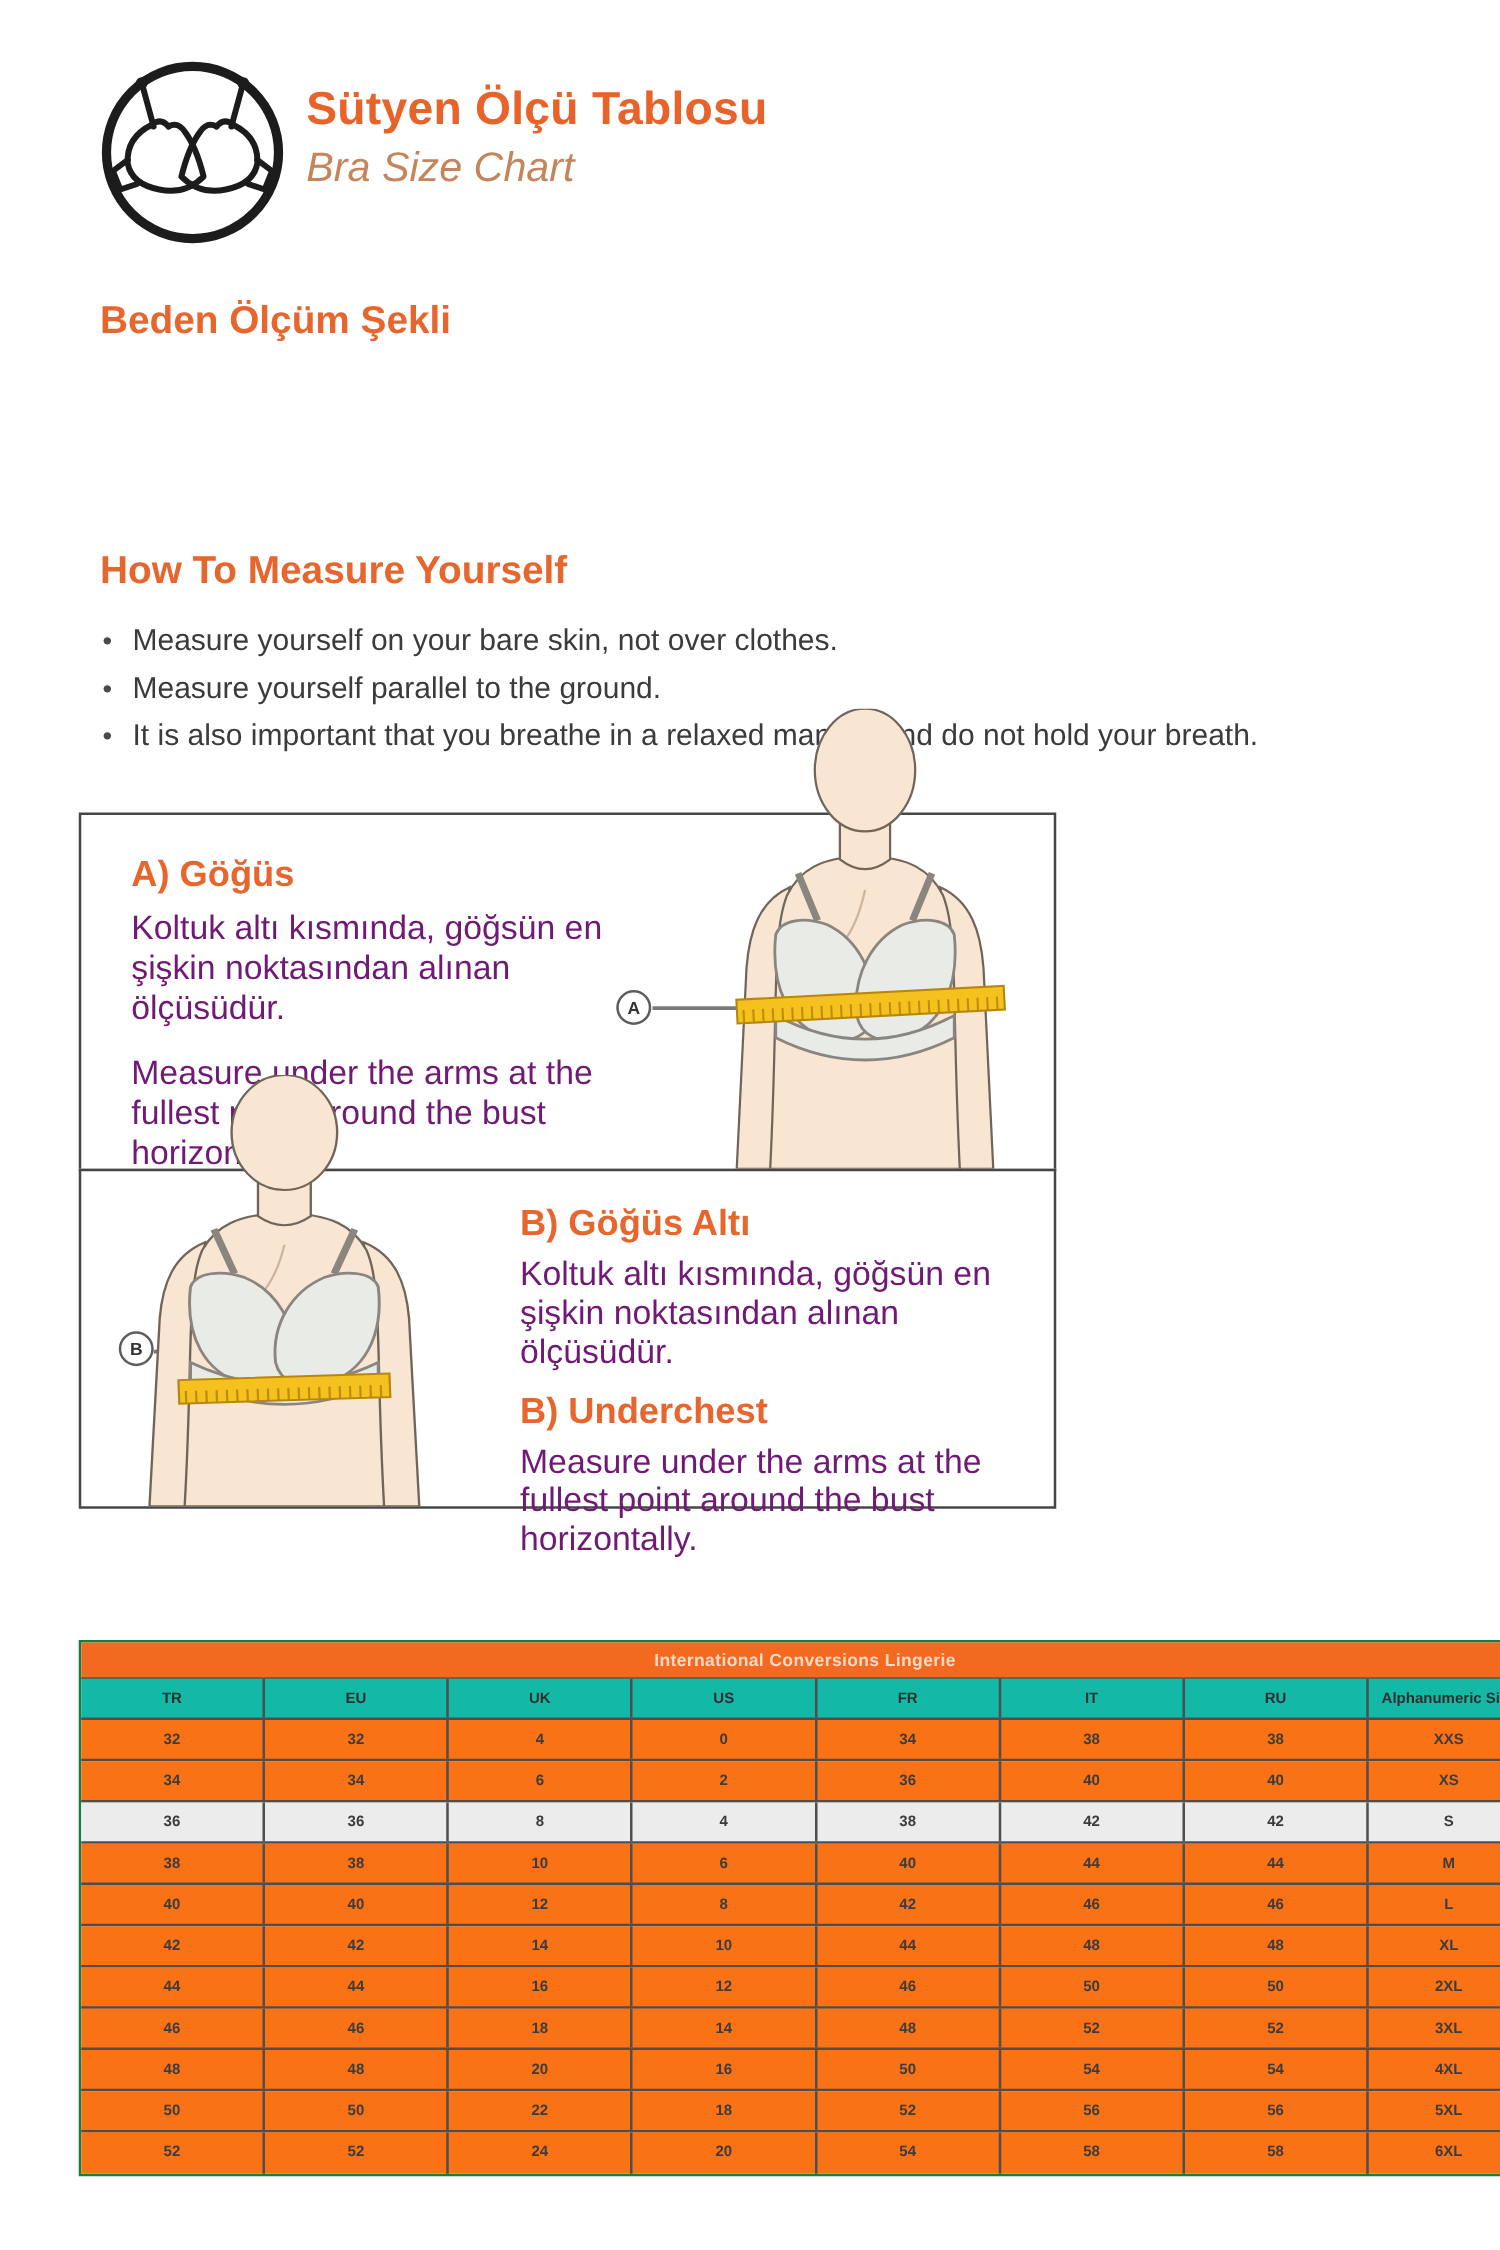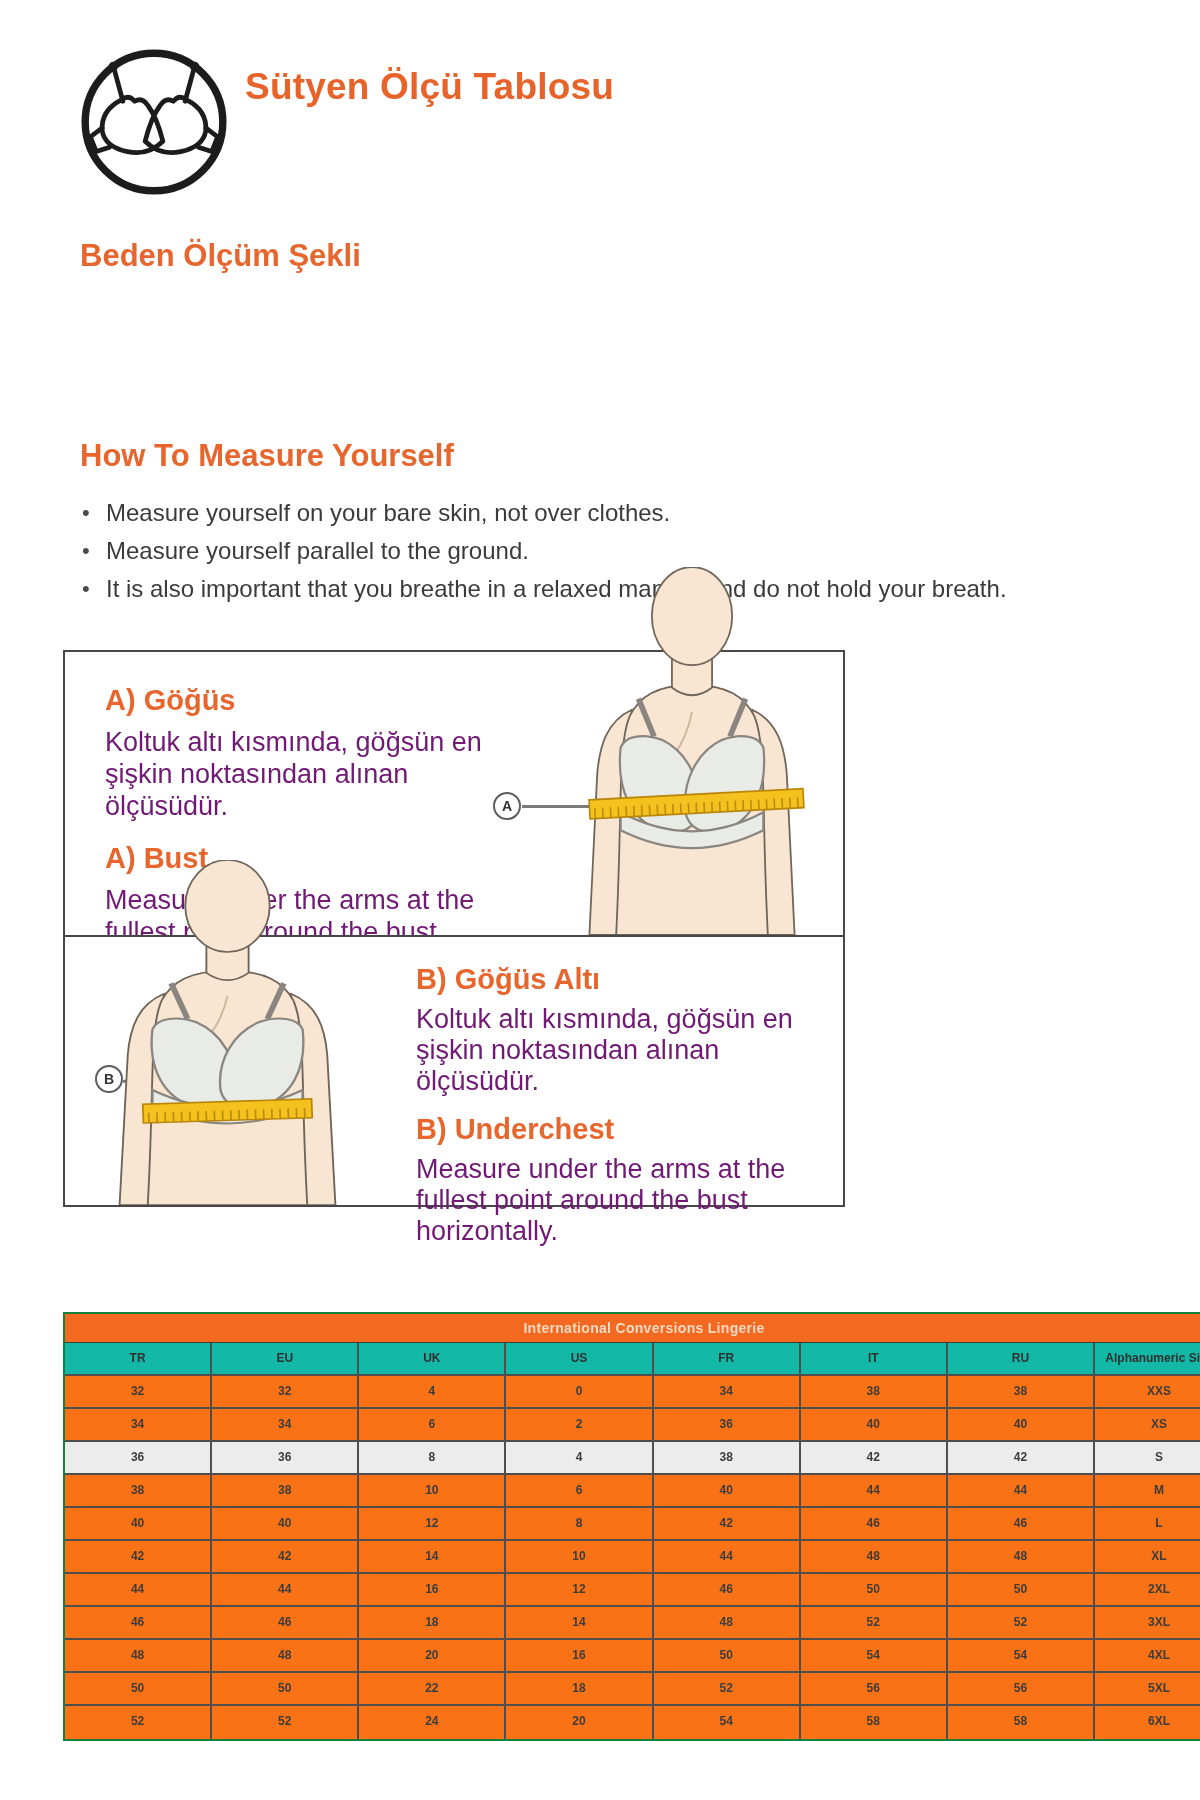--- a/index.html
+++ b/index.html
@@ -124,20 +124,21 @@
 
       <path d="M85,56 Q86,42 72,35 Q67,31 63,36 Q58,33 54,39 Q48,47 44,63 Q54,73 68,70 Q83,67 85,56 Z"></path>
 
       <path d="M15,54 L7,60 L11,70 L20,67"></path>
       <path d="M85,54 L93,60 L89,70 L80,67"></path>
     </g>
   </svg>
 </div>
 <div class="brand-title-block">
   <div class="brand-title">Sütyen Ölçü Tablosu</div>
+  <div class="brand-subtitle">Bra Size Chart</div>
 </div>
 
 <div class="instr instr-tr">
   <h2>Beden Ölçüm Şekli</h2>
 </div>
 
 <div class="instr instr-en">
   <h2>How To Measure Yourself</h2>
   <div class="bullets">
     <div class="bullet-row">Measure yourself on your bare skin, not over clothes.</div>
@@ -145,21 +146,20 @@
     <div class="bullet-row">It is also important that you breathe in a relaxed manner and do not hold your breath.</div>
   </div>
 </div>
 
 <div class="measure-wrap">
 
   <div class="mbox mbox-a">
     <div class="mtext-a">
       <h3>A) Göğüs</h3>
       <p>Koltuk altı kısmında, göğsün en şişkin noktasından alınan ölçüsüdür.</p>
-      <h3>A) Bust</h3>
       <p>Measure under the arms at the fullest point around the bust horizontally.</p>
     </div>
 
     <div class="badge badge-a">A</div>
     <div class="badge-line line-a"></div>
 
     <div class="fig fig-a">
       <svg viewBox="0 0 260 330" preserveAspectRatio="none">
         <g>
           <path class="skin" d="M76,128 C54,138 47,160 45,186 L38,330 L64,330 L68,195 Z"></path>

